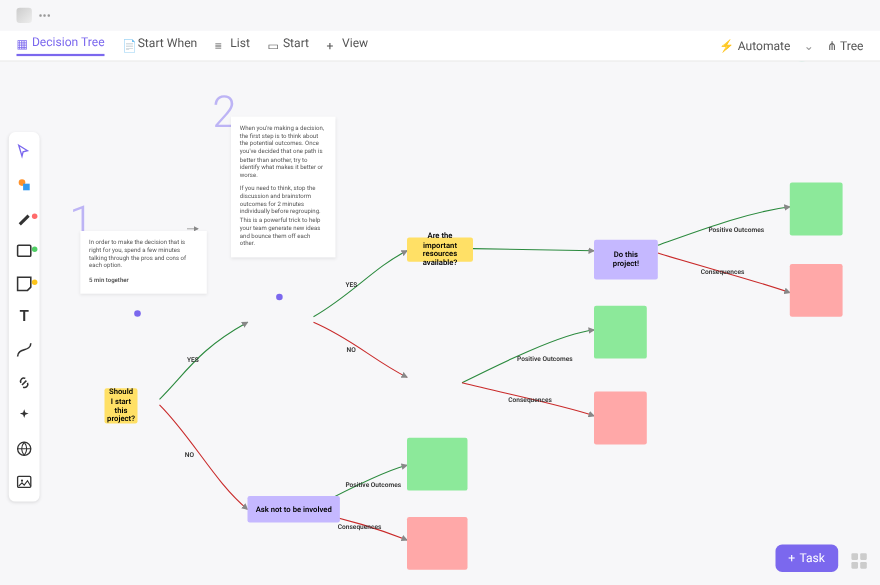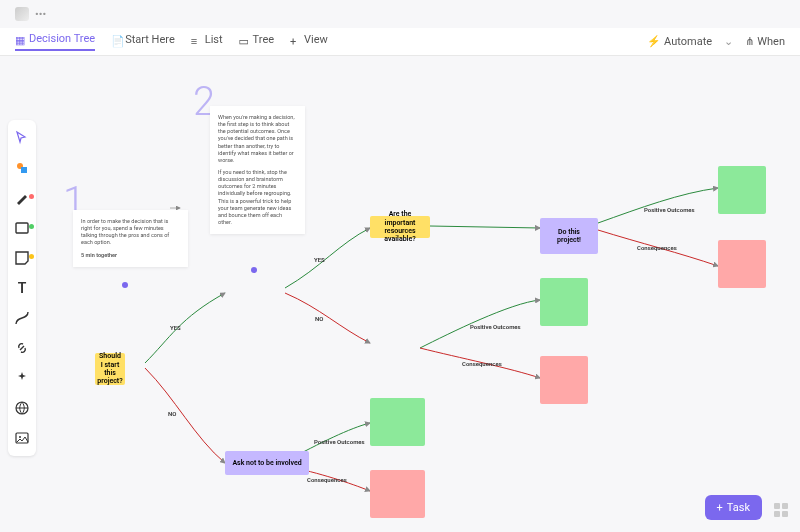--- a/index.html
+++ b/index.html
@@ -39,38 +39,38 @@
   <span class="dots">•••</span>
 </div>
 
 <div class="toolbar">
   <div class="tab active">
       <span class="ico">▦</span>
       <span>Decision Tree</span>
     </div>
   <div class="tab">
       <span class="ico">📄</span>
-      <span>Start Here</span>
+      <span>Start When</span>
     </div>
   <div class="tab">
       <span class="ico">≡</span>
       <span>List</span>
     </div>
   <div class="tab">
       <span class="ico">▭</span>
-      <span>Tree</span>
+      <span>Start</span>
     </div>
   <div class="tab">
       <span class="ico">+</span>
       <span>View</span>
     </div>
   <div class="right-tools">
     <span>⚡ <span>Automate</span></span>
     <span style="color:#999">⌄</span>
-    <span>⋔ <span>When</span></span>
+    <span>⋔ <span>Tree</span></span>
   </div>
 </div>
 
 <div class="avatar">
     <span>C</span>
   </div>
 <div class="hdr-ico" style="right:42px">↔</div>
 <div class="hdr-ico" style="right:16px;border:1.5px solid #555;border-radius:50%;font-size:8px;text-align:center;line-height:12px">i</div>
 
 <div class="sidebar">

